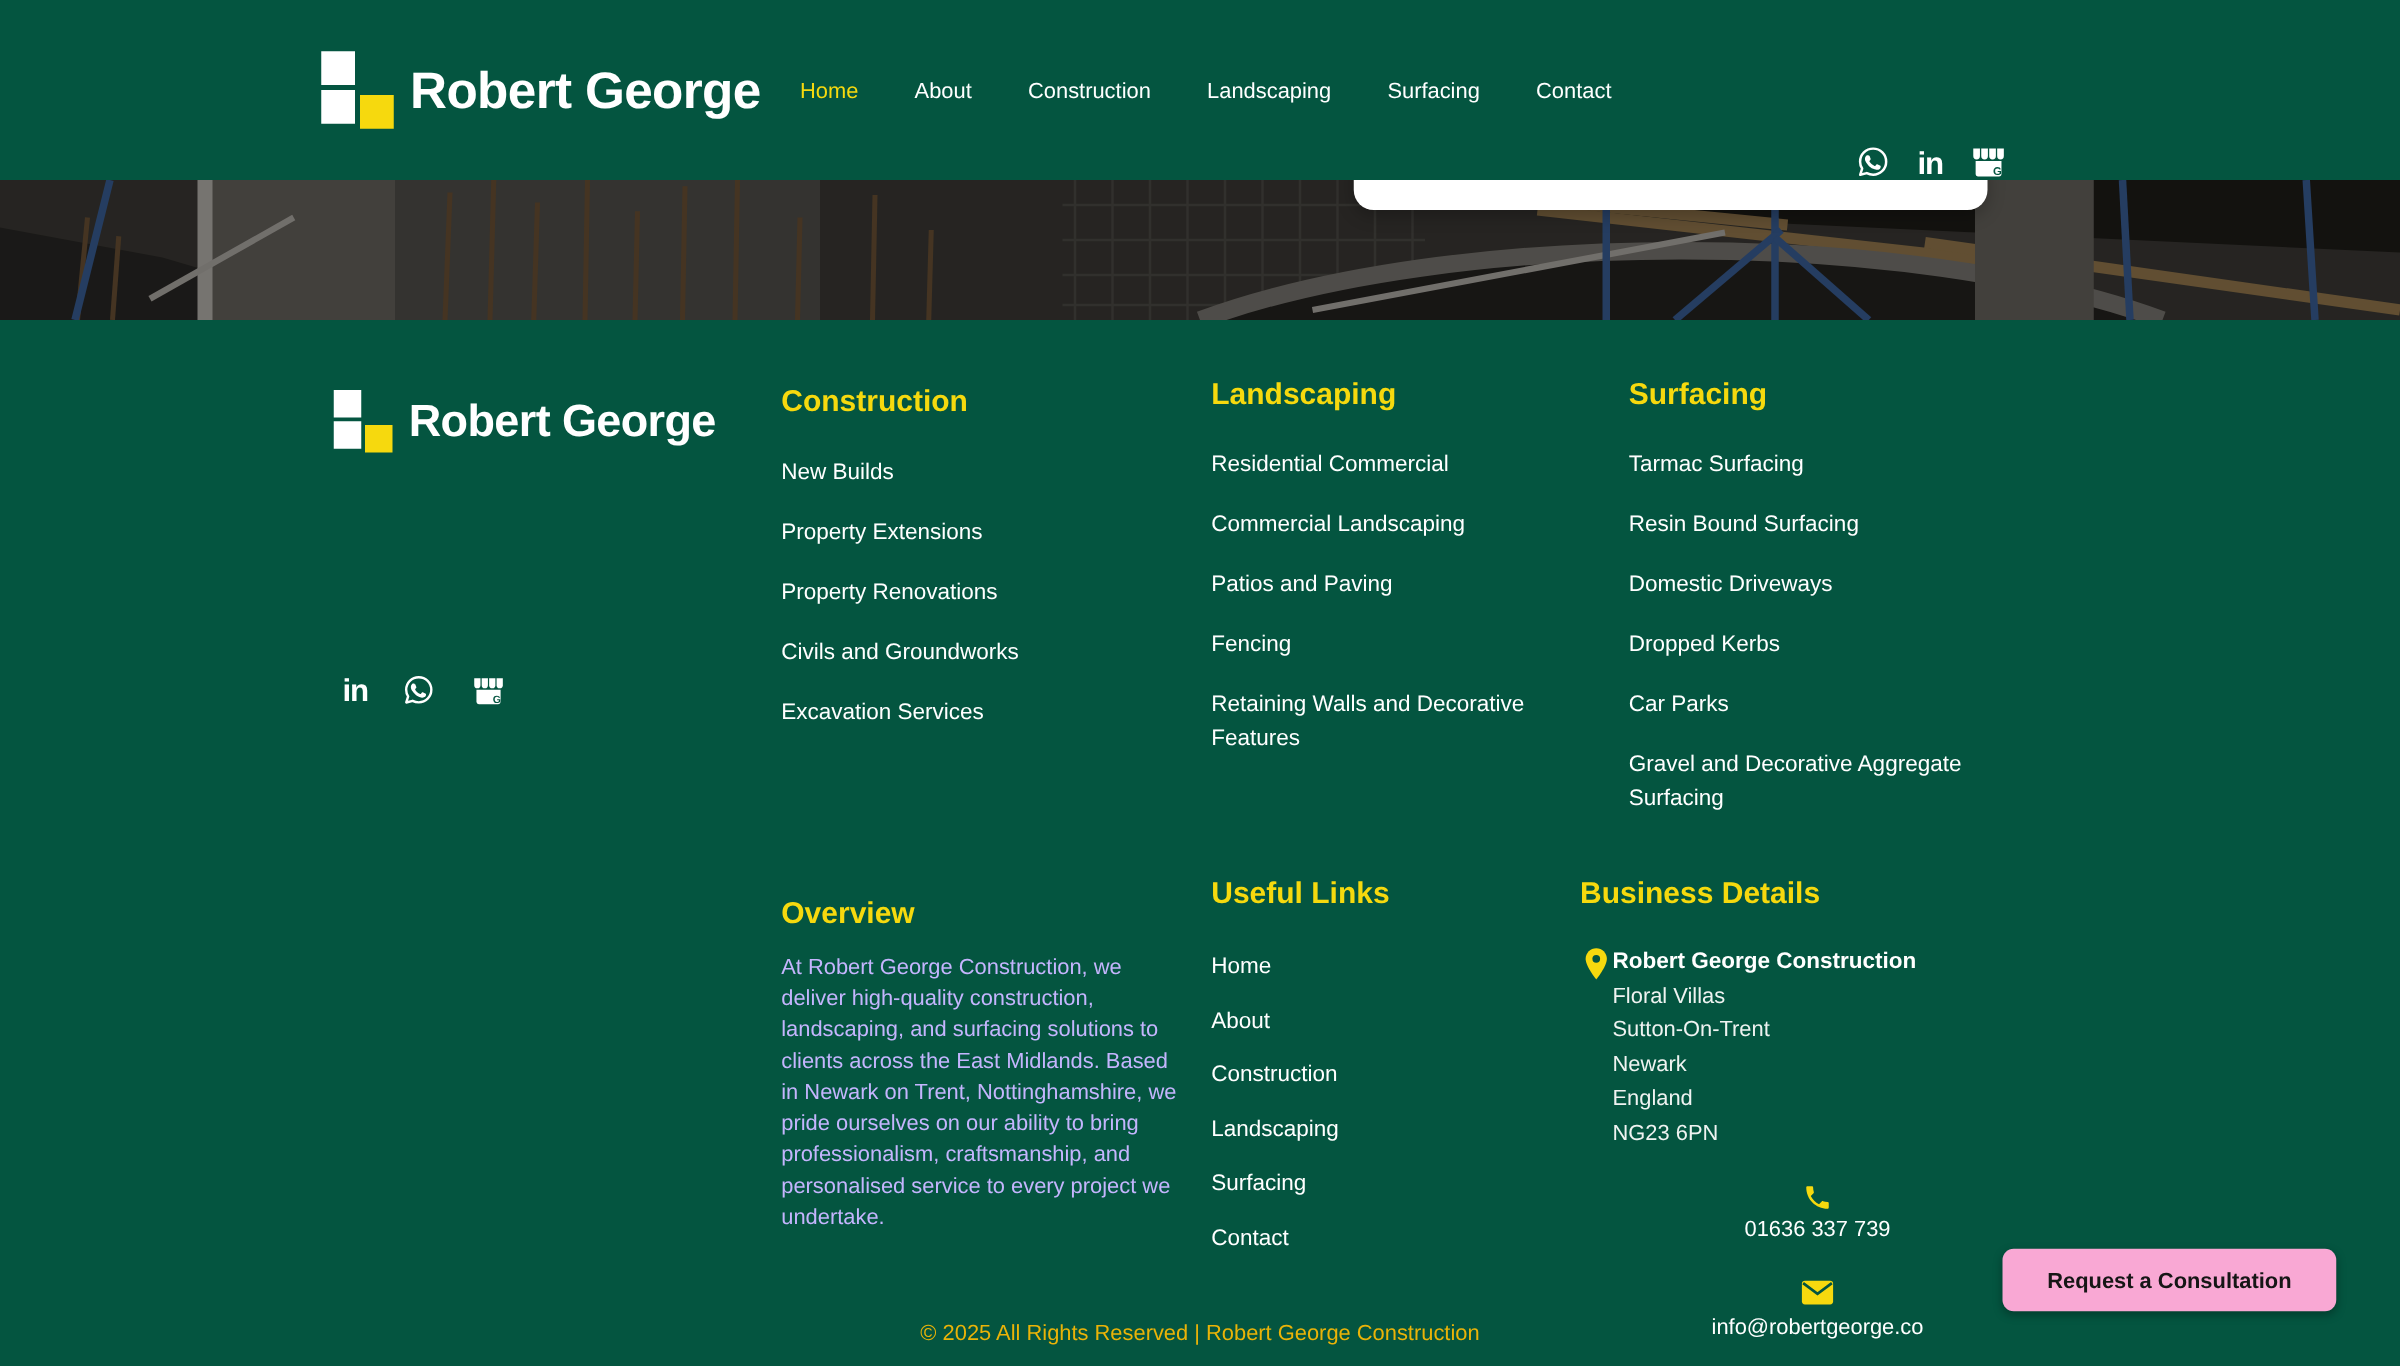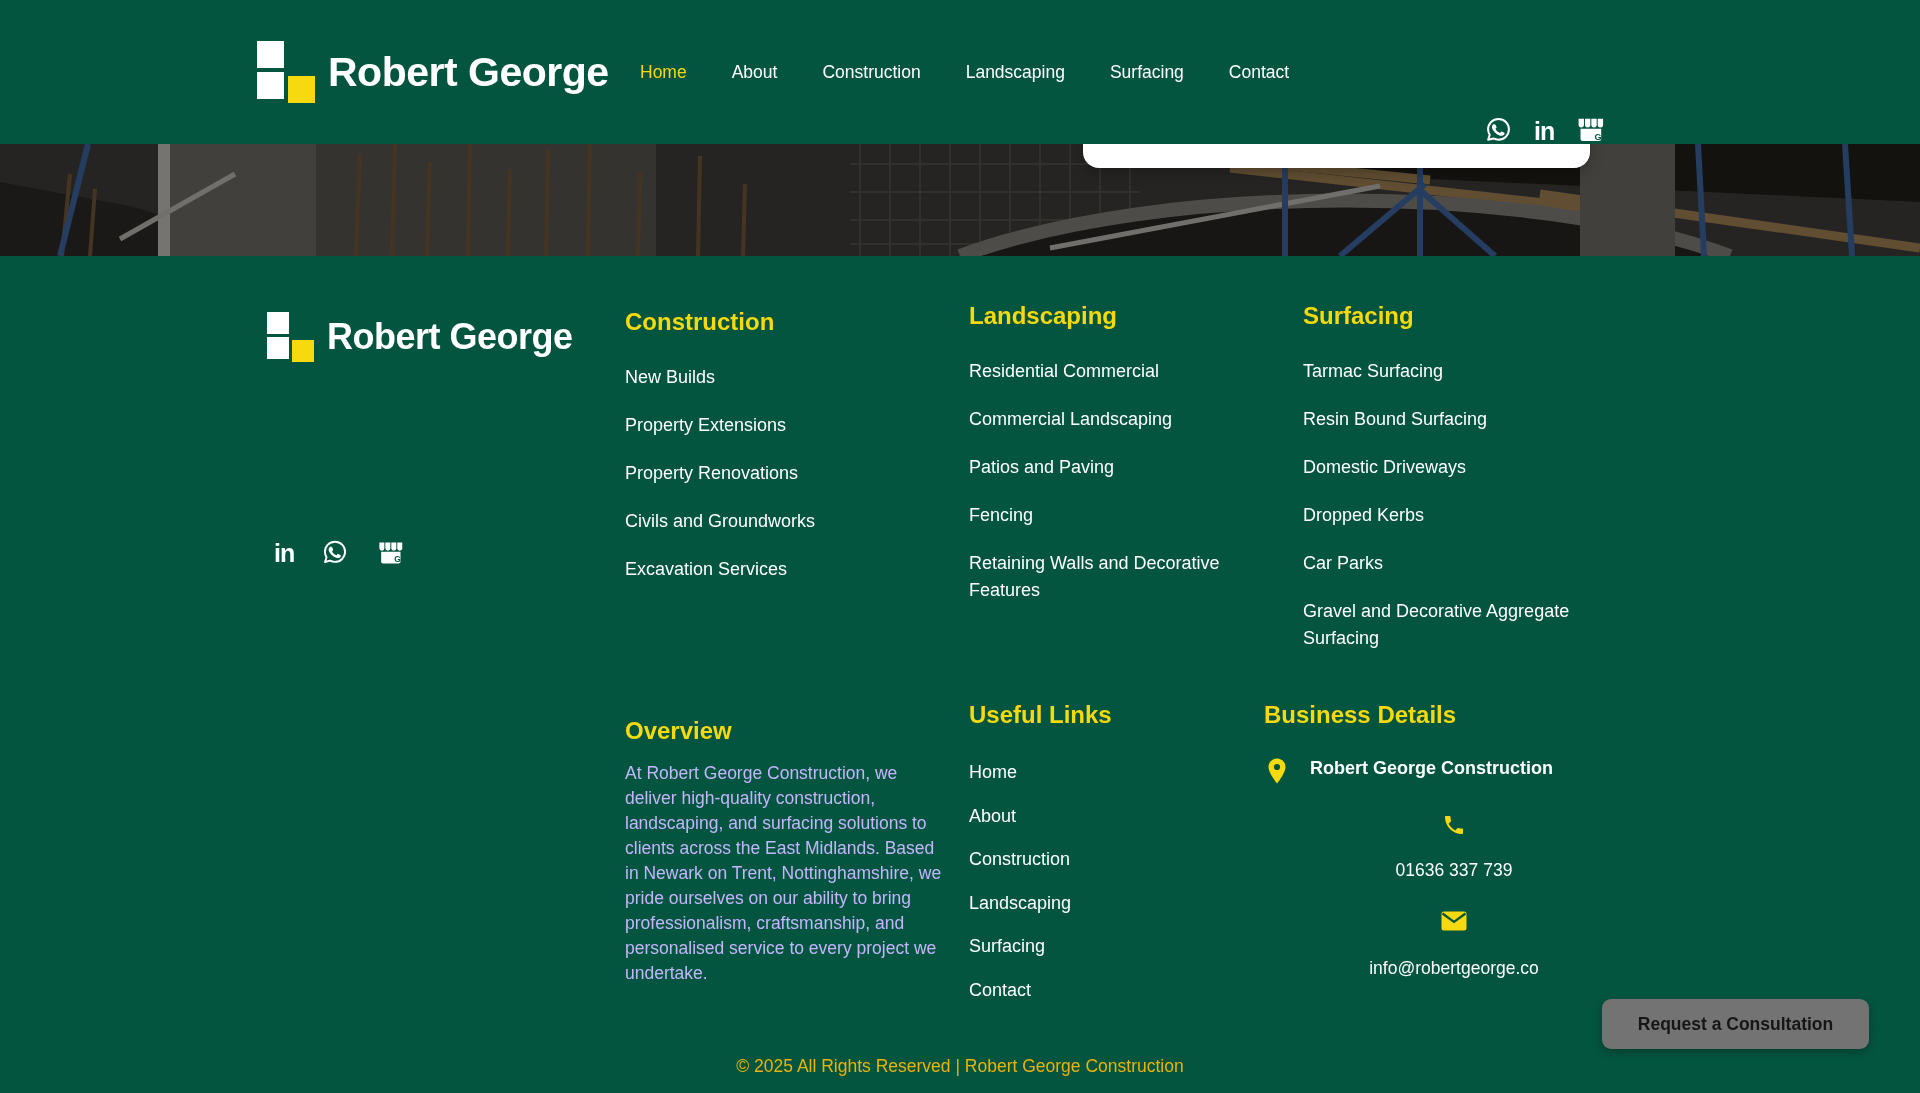--- a/index.html
+++ b/index.html
@@ -52,31 +52,31 @@
   .col-overview h3 { margin-bottom:16px;margin-top:16px; }
   .col-overview p { color:#c4b5fd; font-size:17.5px; line-height:25px; }
 
   .col-useful { left:969px; top:701px; width:300px; }
   .col-useful h3 { margin-bottom:30px; }
   .useful-list { list-style:none; }
   .useful-list li { color:#fff; font-size:18px; line-height:27px; margin-bottom:16.5px; cursor:pointer; }
 
   .col-business { left:1264px; top:701px; width:380px; }
   .col-business h3 { margin-bottom:26px; }
-  .biz-row { display:flex; gap:20px; align-items:flex-start; }
+  .biz-row { display:flex; align-items:flex-start; }
   .biz-row + .biz-row { margin-top:24px; }
   .biz-icon { flex:0 0 26px; width:26px; display:flex; justify-content:center; padding-top:2px; }
   .biz-text { color:#fff; font-size:17.5px; line-height:27.5px; }
   .biz-company { font-weight:bold; font-size:18px; }
   .biz-line { color:#EFF3F1; }
   .biz-row.center { align-items:center;flex-direction:column; }
 
   .copyright { position:absolute; left:0; top:1056px; width:1920px; text-align:center; color:#eab308; font-size:17.5px; }
 
-  .cta-btn { position:absolute; left:1602px; top:999px; width:267px; height:50px; background:#737373; border:none; border-radius:9px;
+  .cta-btn { position:absolute; left:1602px; top:999px; width:267px; height:50px; background:#f9a8d4; border:none; border-radius:9px;
              font-family:"Liberation Sans",sans-serif; font-weight:bold; font-size:17.5px; color:#161616; cursor:pointer;
              box-shadow:0 3px 8px rgba(0,0,0,0.3); }
 </style>
 </head>
 <body>
 
 <div class="page">
 
   <div class="header">
     <div class="logo logo-header">
@@ -275,20 +275,27 @@
 
     <div class="biz-row">
       <div class="biz-icon">
         <svg width="24" height="30" viewBox="0 0 24 30">
           <path d="M12 1.5c-4.7 0-8.5 3.8-8.5 8.5 0 6.2 8.5 16.5 8.5 16.5s8.5-10.3 8.5-16.5c0-4.7-3.8-8.5-8.5-8.5z" fill="#F6D90E"></path>
           <circle cx="12" cy="10" r="3.1" fill="#045540"></circle>
         </svg>
       </div>
       <div class="biz-text">
         <div class="biz-company">Robert George Construction</div>
+        <div>
+            <div class="biz-line">Floral Villas</div>
+            <div class="biz-line">Sutton-On-Trent</div>
+            <div class="biz-line">Newark</div>
+            <div class="biz-line">England</div>
+            <div class="biz-line">NG23 6PN</div>
+          </div>
       </div>
     </div>
 
     <div class="biz-row center">
       <div class="biz-icon">
         <svg width="24" height="24" viewBox="0 0 24 24">
           <path d="M6.62 10.79c1.44 2.83 3.76 5.14 6.59 6.59l2.2-2.2c.27-.27.67-.36 1.02-.24 1.12.37 2.33.57 3.57.57.55 0 1 .45 1 1V20c0 .55-.45 1-1 1-9.39 0-17-7.61-17-17 0-.55.45-1 1-1h3.5c.55 0 1 .45 1 1 0 1.25.2 2.45.57 3.57.11.35.03.74-.25 1.02l-2.2 2.2z" fill="#F6D90E"></path>
         </svg>
       </div>
       <div class="biz-text">

